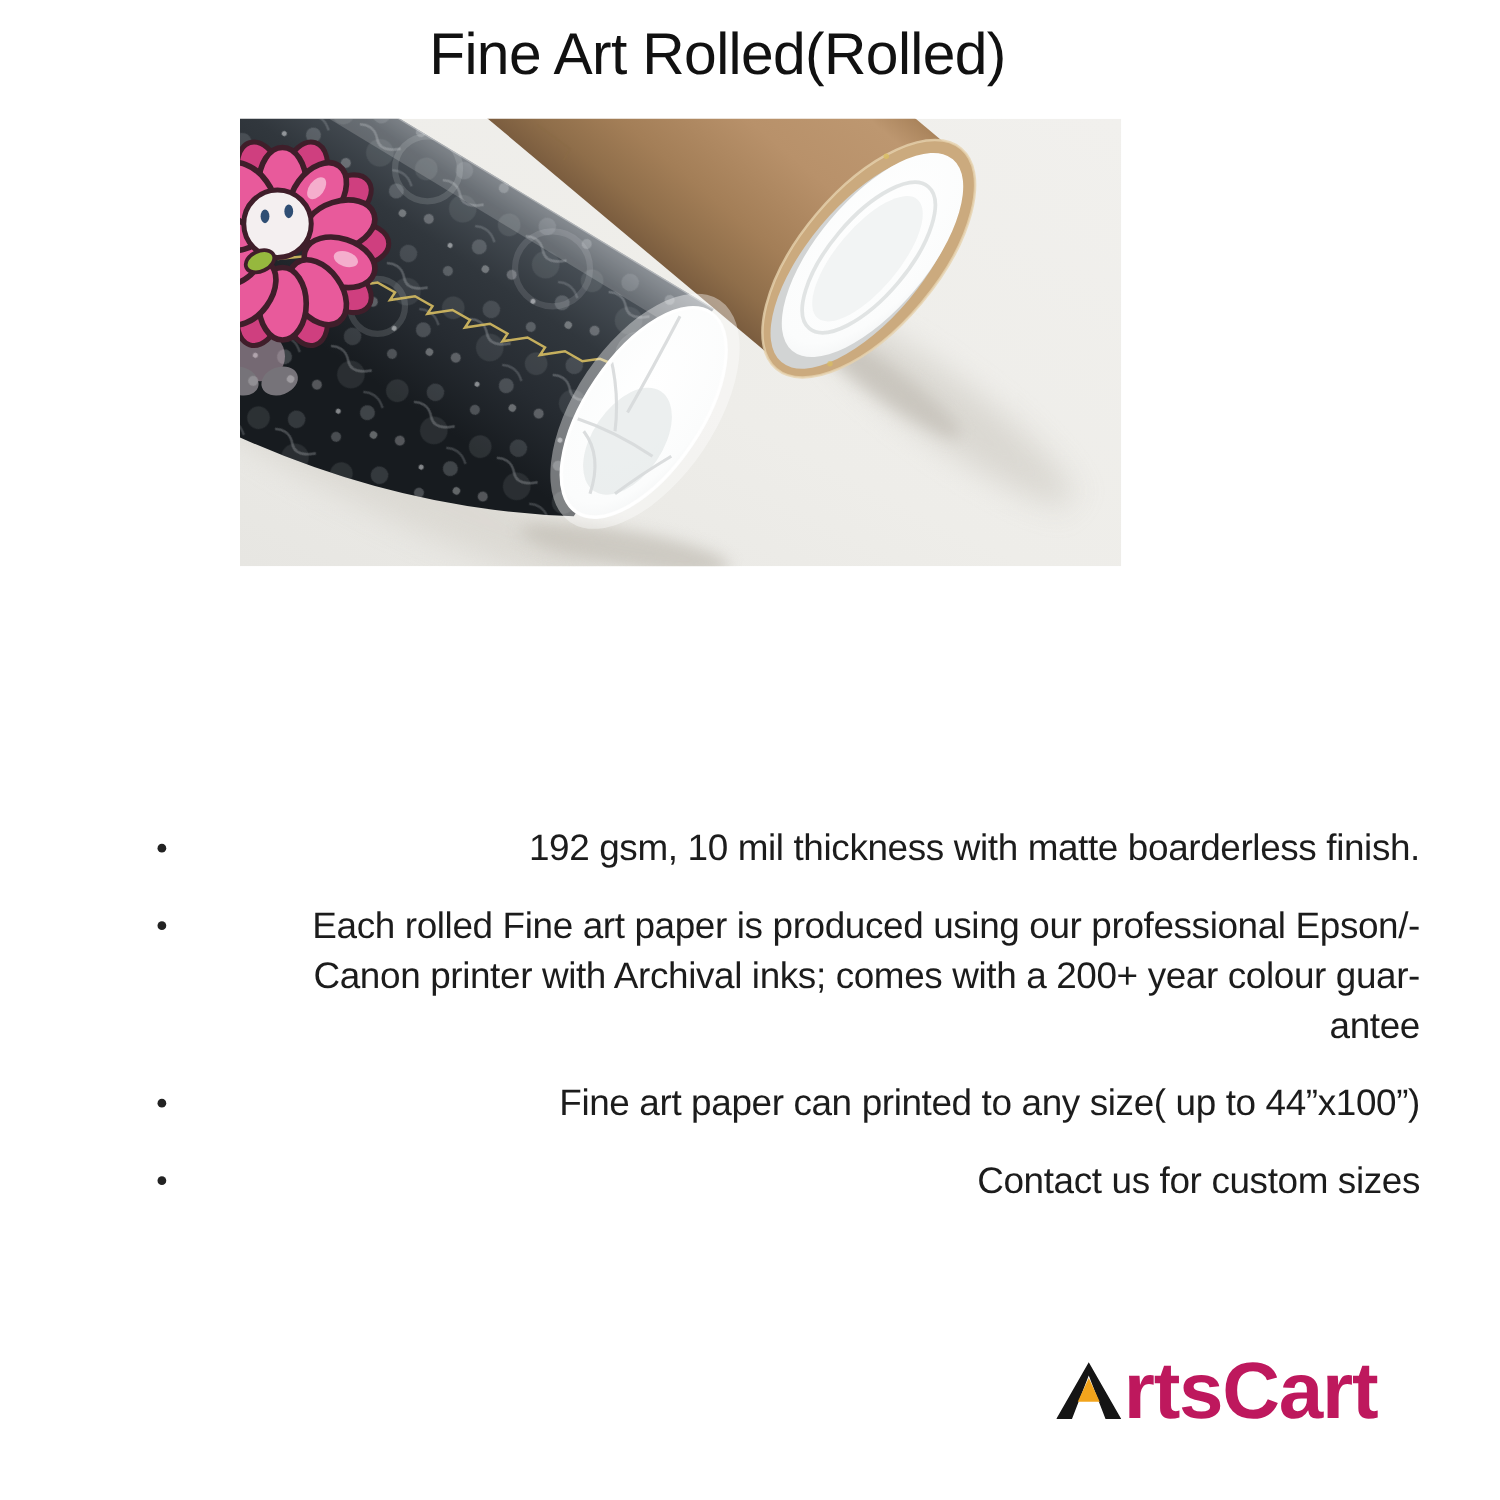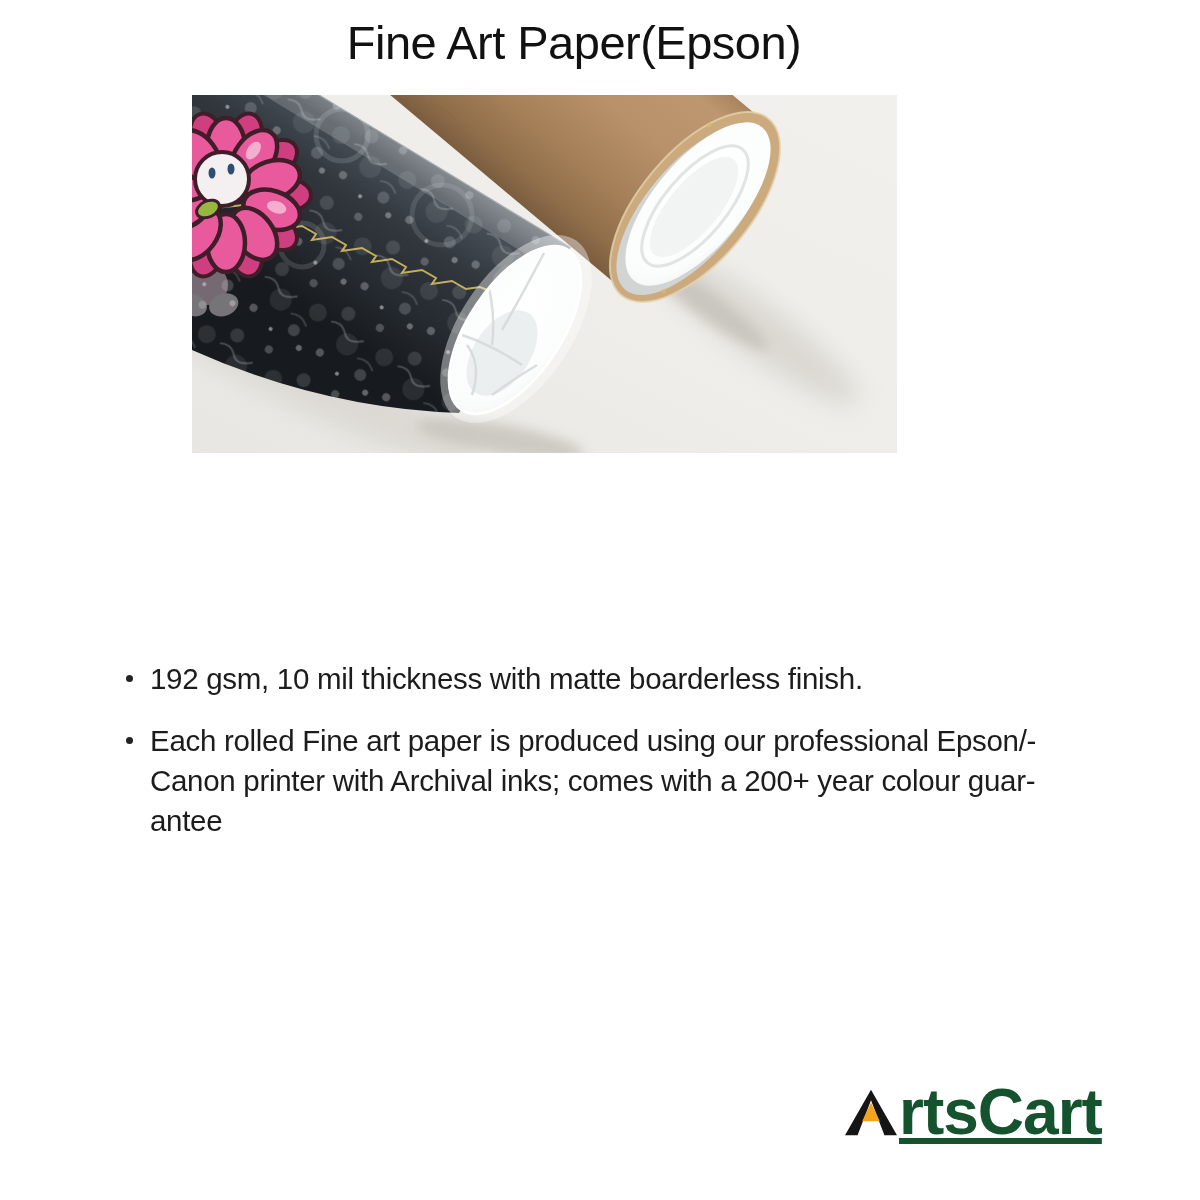--- a/index.html
+++ b/index.html
@@ -20,21 +20,21 @@
     position:absolute;left:192px;top:95px;width:705px;height:358px;
   }
   .photo svg{display:block;width:705px;height:358px;}
   .section-heading{
     position:absolute;top:512px;left:0;width:1196px;
     text-align:center;font-size:47px;line-height:1;color:#111111;
     letter-spacing:-0.5px;
   }
   ul.highlights{
     position:absolute;left:124px;top:659px;width:1012px;
-    list-style:none;margin:0;padding:0;
+    list-style:none;margin:0;padding:0;text-align:right;
   }
   ul.highlights li{
     position:relative;
     padding-left:26px;
     font-size:29.5px;line-height:40px;
     letter-spacing:-0.3px;
     color:#1c1c1c;
     margin-bottom:22px;
     white-space:pre-line;
   }
@@ -44,29 +44,29 @@
     width:7px;height:7px;border-radius:50%;
     background:#222222;
   }
   .logo{
     position:absolute;left:845px;top:1080px;
     display:flex;align-items:flex-start;
   }
   .logo .logo-a{width:52px;height:47px;margin-top:8.5px;}
   .logo .logo-rest{
     font-size:64px;font-weight:700;line-height:1;
-    letter-spacing:-1px;color:#14532d;margin-left:2px;text-decoration:underline;
+    letter-spacing:-1px;color:#be185d;margin-left:2px;
   }
 </style>
 </head>
 <body>
 
 <div class="page">
 
-  <div class="title">Fine Art Paper(Epson)</div>
+  <div class="title">Fine Art Rolled(Rolled)</div>
 
   <div class="photo">
     <svg viewBox="0 0 705 358" xmlns="http://www.w3.org/2000/svg">
       <defs>
         <linearGradient id="bgG" x1="1" y1="0" x2="0" y2="1">
           <stop offset="0" stop-color="#f1f0ed"></stop>
           <stop offset="0.55" stop-color="#eeede9"></stop>
           <stop offset="1" stop-color="#e7e6e2"></stop>
         </linearGradient>
         <linearGradient id="tubeG" gradientUnits="userSpaceOnUse" x1="460" y1="-70" x2="318" y2="100">
@@ -214,20 +214,22 @@
       </g>
     </svg>
   </div>
 
 
   <ul class="highlights">
     <li>192 gsm, 10 mil thickness with matte boarderless finish.</li>
     <li>Each rolled Fine art paper is produced using our professional Epson/-
 Canon printer with Archival inks; comes with a 200+ year colour guar-
 antee</li>
+    <li>Fine art paper can printed to any size( up to 44”x100”)</li>
+    <li>Contact us for custom sizes</li>
   </ul>
 
   <div class="logo">
     <svg class="logo-a" viewBox="0 0 62 54" xmlns="http://www.w3.org/2000/svg">
       <path d="M31 0 L62 54 L47 54 L31 12.5 L15 54 L0 54 Z" fill="#151515"></path>
       <path d="M31 15 L41.5 37.5 L20.5 37.5 Z" fill="#F2A41C"></path>
     </svg>
     <span class="logo-rest">rtsCart</span>
   </div>
 

